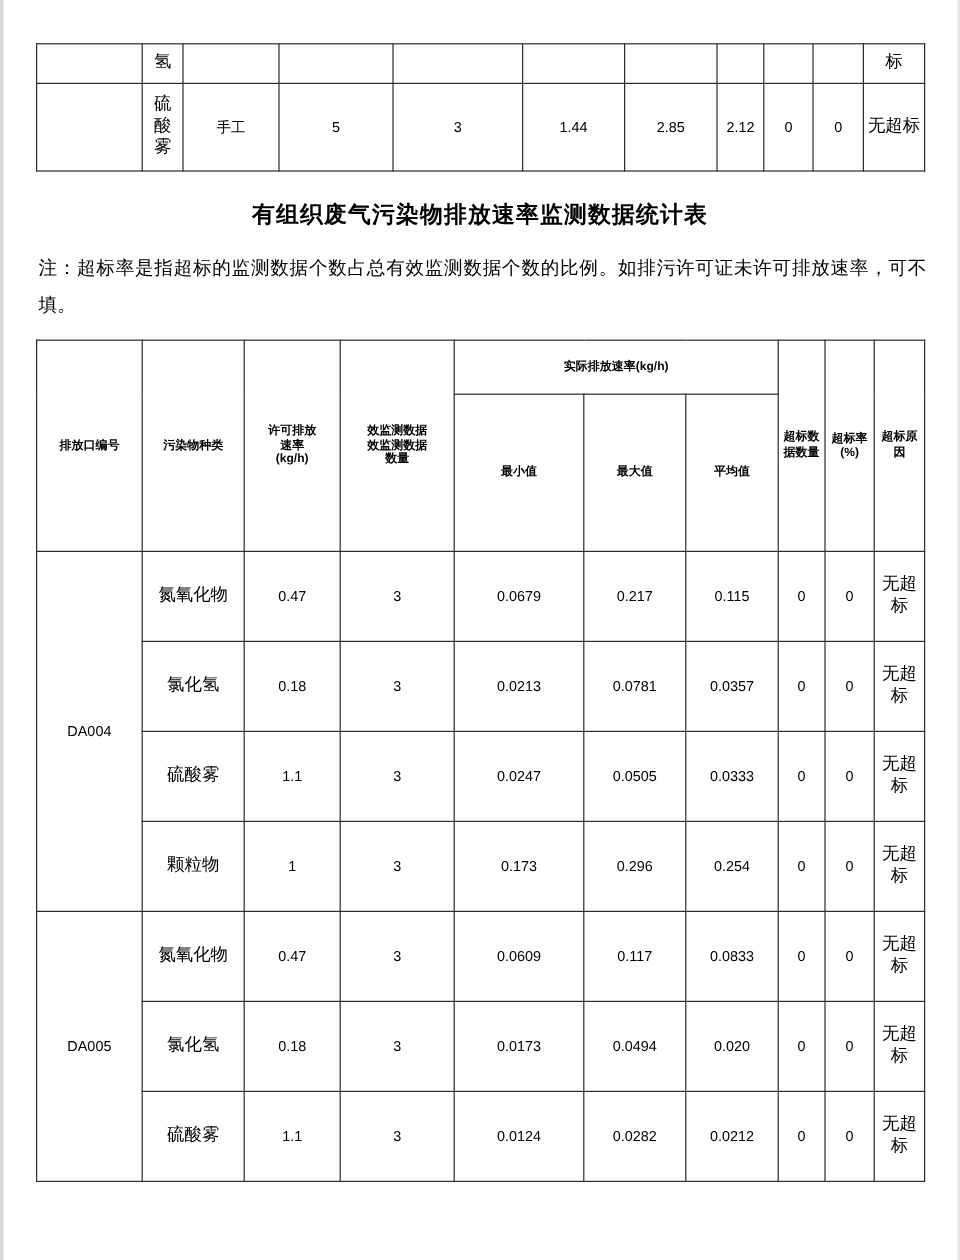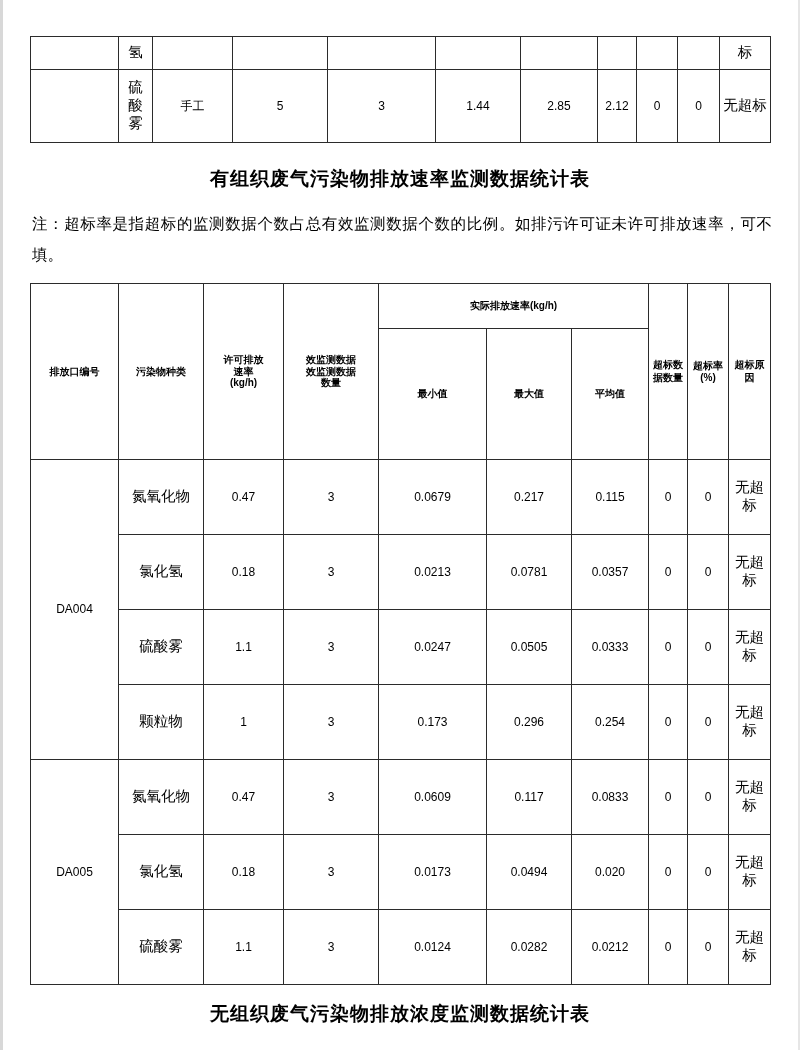--- a/index.html
+++ b/index.html
@@ -321,15 +321,14 @@
           <td class="num">0.0282</td>
           <td class="num">0.0212</td>
           <td class="num">0</td>
           <td class="num">0</td>
           <td class="narrow-vert">无超标</td>
         </tr>
       </tbody>
     </table>
   </div>
 
-  <div class="section-title" id="title-unorganized">无组织废气污染物排放浓度监测数据统计表</div>
 
 </div>
 
 </body></html>

